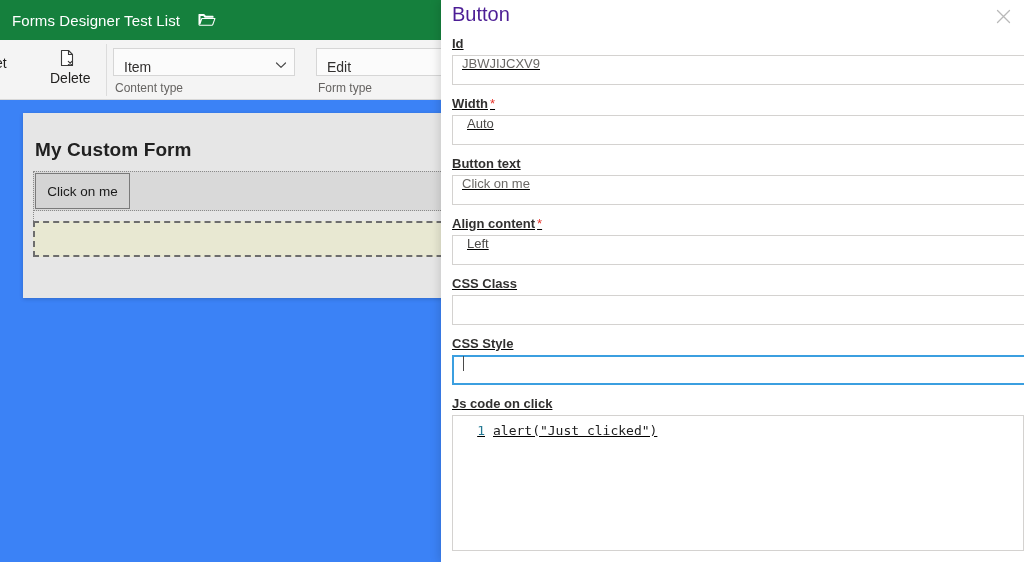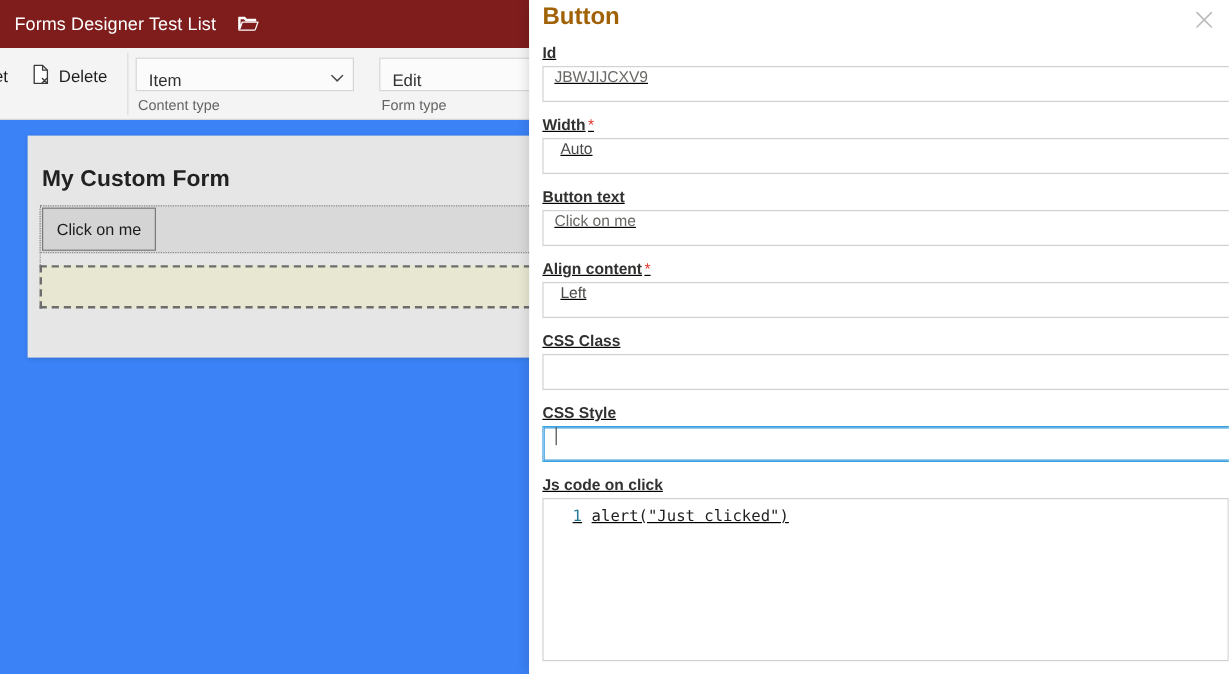--- a/index.html
+++ b/index.html
@@ -27,21 +27,21 @@
     width: 441px;
     height: 562px;
     background: #e2e2e2;
     overflow: hidden;
   }
   #suite-bar {
     position: absolute;
     left: 0; top: 0;
     width: 441px;
     height: 40px;
-    background: #7f1d1d;
+    background: #15803d;
     display: flex;
     align-items: center;
     padding-left: 12px;
     box-sizing: border-box;
   }
   #suite-bar .site-title {
     color: #ffffff;
     font-size: 15px;
     letter-spacing: .1px;
     white-space: nowrap;
@@ -66,21 +66,21 @@
     display: flex;
     align-items: center;
     height: 28px;
     top: 9px;
     font-size: 14px;
     color: #201f1e;
     cursor: default;
     white-space: nowrap;
   }
   #cmd-reset { left: -18px; }
-  #cmd-delete { left: 26px; }
+  #cmd-delete { left: 44px; flex-direction: column; }
   .ribbon-cmd .lbl { margin-left: 6px; }
   .ribbon-sep {
     position: absolute;
     top: 4px;
     width: 1px;
     height: 52px;
     background: #dcdcdc;
   }
   .ribbon-group {
     position: absolute;
@@ -195,22 +195,22 @@
     position: absolute;
     left: 0; top: 0;
     width: 583px;
     height: 36px;
   }
   #panel-title {
     position: absolute;
     left: 11px;
     top: 3px;
     font-size: 20px;
-    color: #a16207;
-    font-weight: 700;
+    color: #4c1d95;
+    font-weight: 400;
   }
   #panel-close {
     position: absolute;
     right: 3px;
     top: 0px;
     width: 36px;
     height: 32px;
     display: flex;
     align-items: center;
     justify-content: center;

